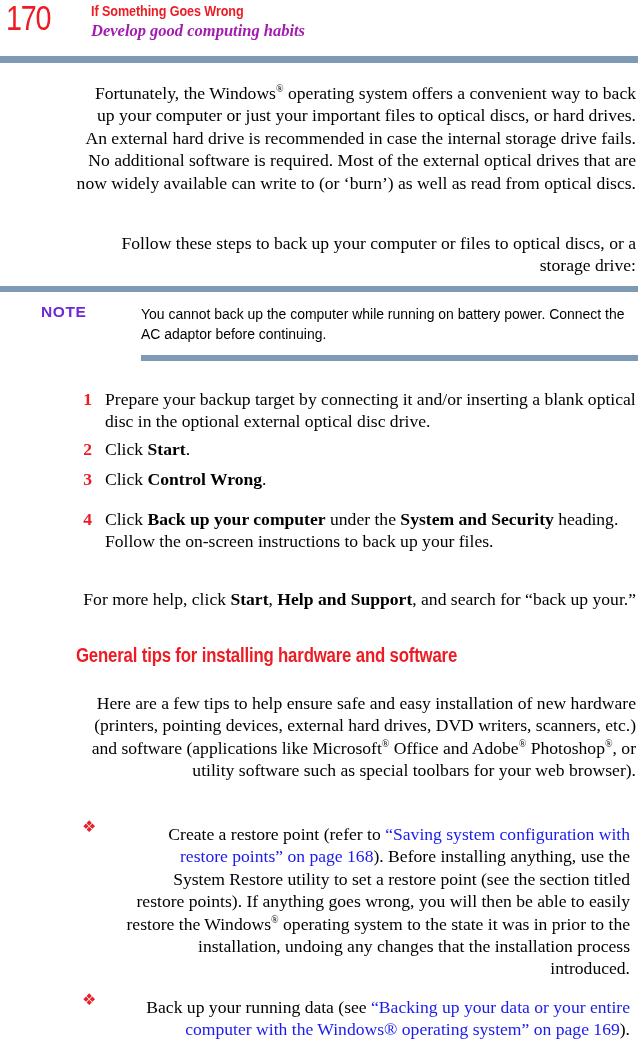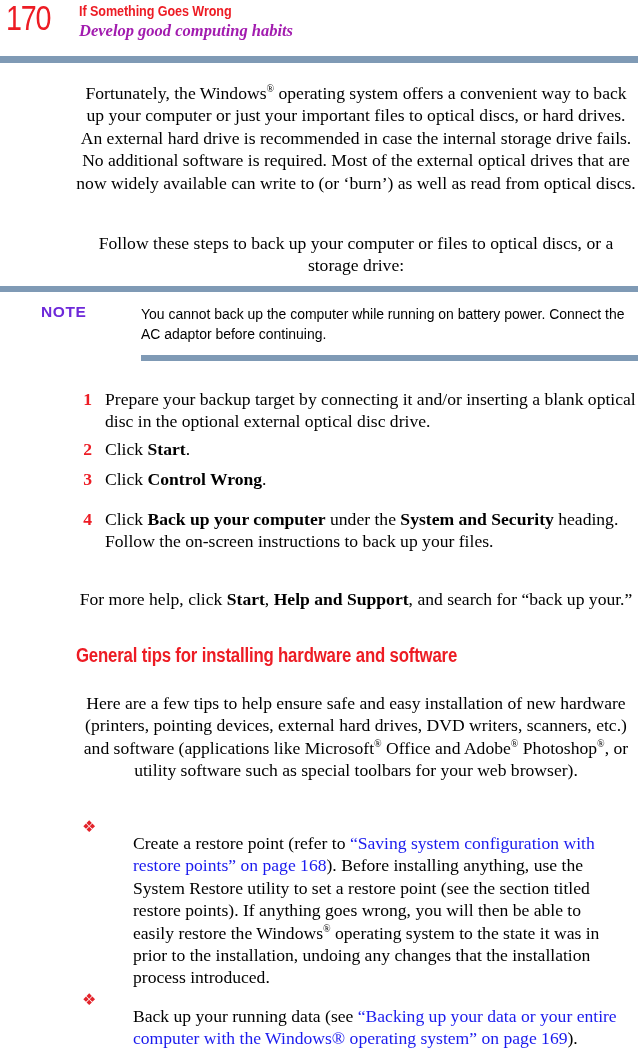--- a/index.html
+++ b/index.html
@@ -28,21 +28,21 @@
     font-family: "Liberation Sans", sans-serif;
     font-size: 35px;
     font-weight: 400;
     color: #ED1C24;
     letter-spacing: -1.5px;
     transform: scaleX(0.82);
     transform-origin: left top;
   }
   .header-titles {
     position: absolute;
-    left: 79px;
+    left: 91px;
     top: 2px;
   }
   .header-chapter {
     font-family: "Liberation Sans", sans-serif;
     font-weight: bold;
     font-size: 15px;
     color: #ED1C24;
     transform: scaleX(0.84);
     transform-origin: left top;
     letter-spacing: -0.1px;
@@ -88,21 +88,21 @@
     top: 0;
     width: 638px;
   }
   p.body {
     position: absolute;
     left: 76px;
     width: 560px;
     margin: 0;
     font-size: 17.6px;
     line-height: 22.4px;
-    text-align: center;
+    text-align: right;
   }
   .bold { font-weight: bold; }
   sup.reg {
     font-size: 10px;
     vertical-align: super;
     line-height: 0;
   }
 
   
   .note-label {
@@ -173,24 +173,25 @@
   }
   .bullet-glyph {
     position: absolute;
     left: 6px;
     top: 1px;
     font-size: 16px;
     line-height: 22.4px;
     color: #E3242B;
   }
   .bullet-text {
-    margin: 17px;
+    margin: 8px;
     padding-left: 40px;
     font-size: 17.6px;
     line-height: 22.4px;
+    text-align: right;
   }
   .link {
     color: #1A1AEE;
   }
 </style>
 </head>
 <body>
 
 <div class="page-header">
   <div class="page-number">170</div>

